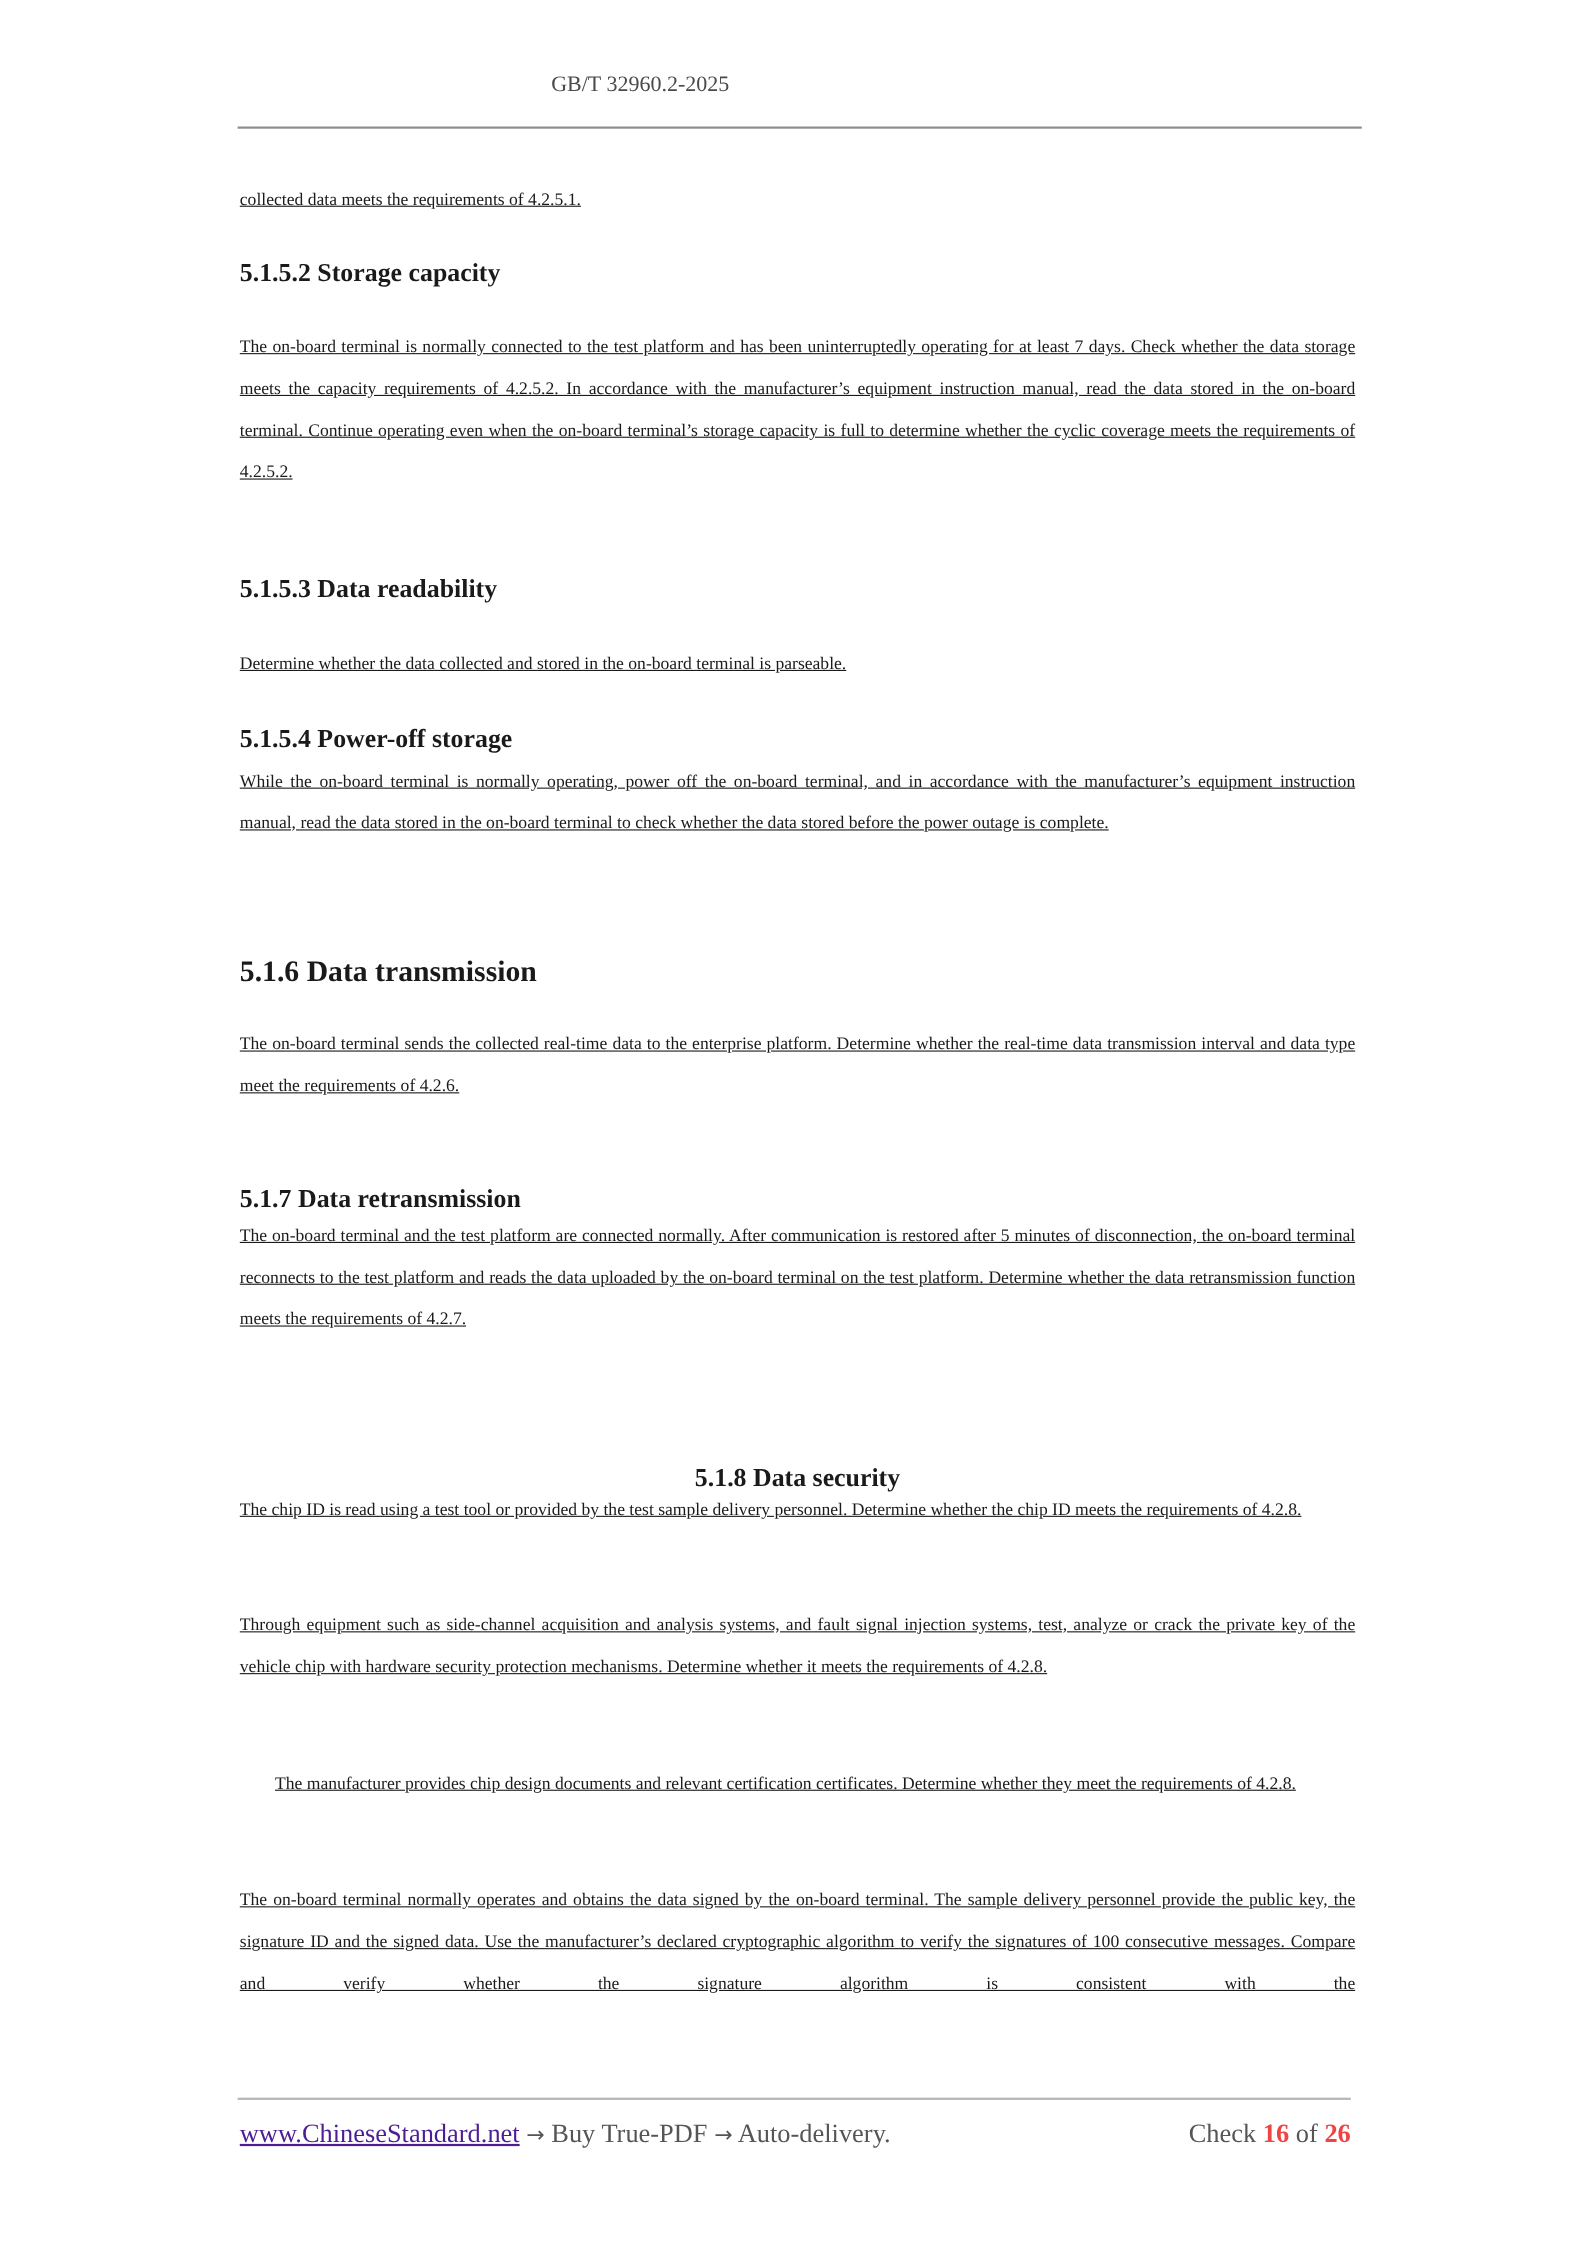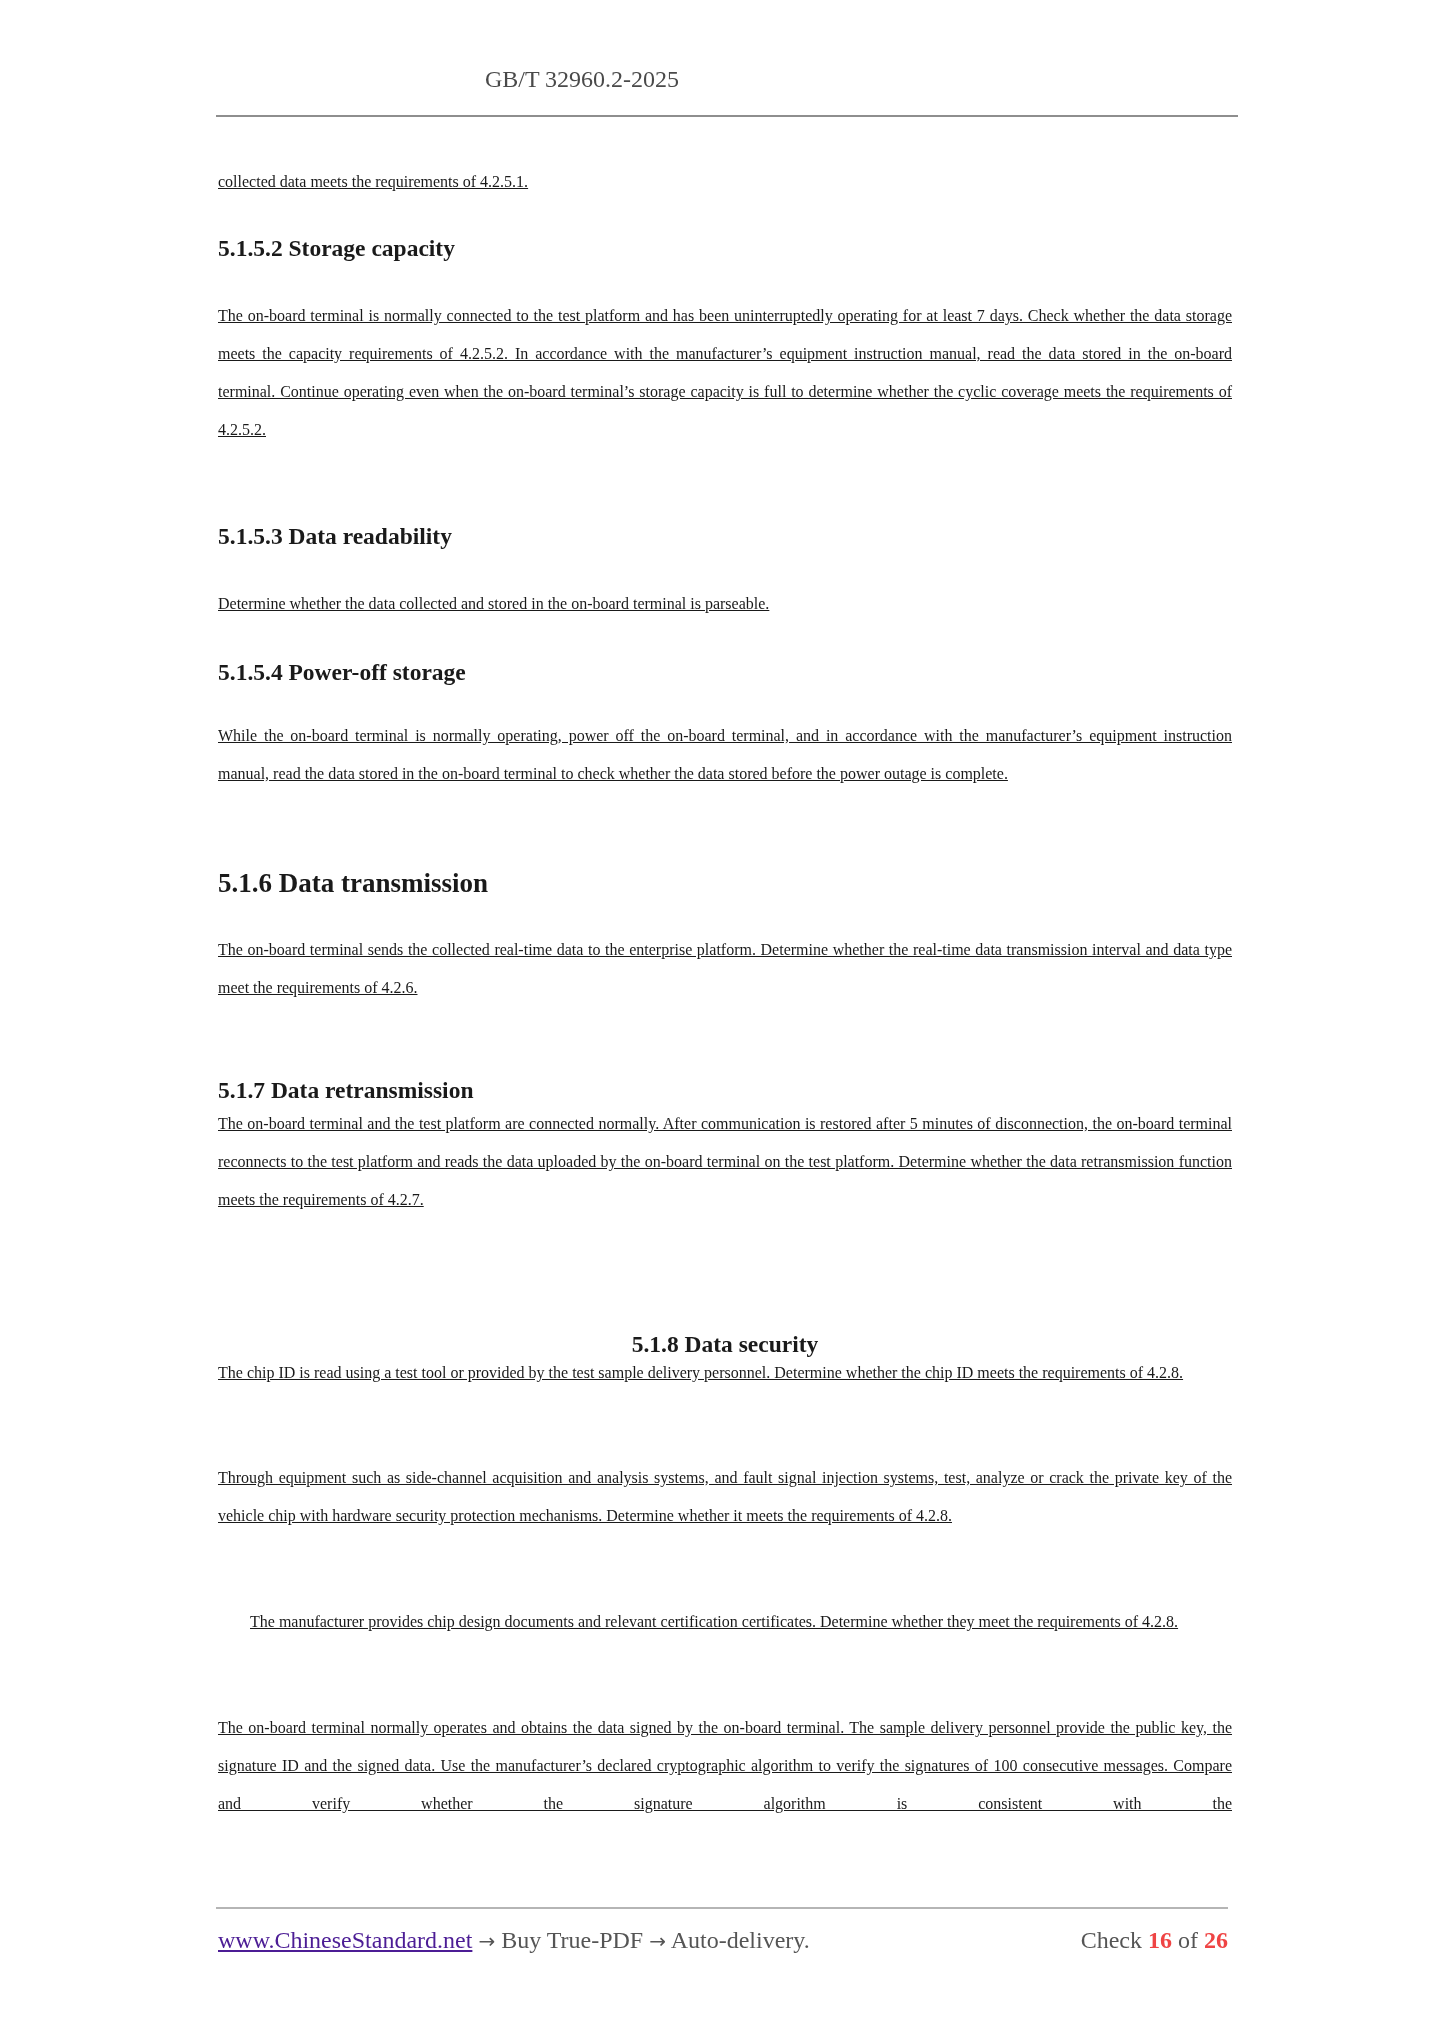--- a/index.html
+++ b/index.html
@@ -1,19 +1,19 @@
 <!DOCTYPE html>
 <html><head>
 <meta charset="utf-8">
 <style>
   html, body { margin: 0; padding: 0; background: #ffffff; }
   body { width: 1445px; height: 2044px; position: relative; overflow: hidden;
          font-family: "Liberation Serif", "DejaVu Serif", serif; color: #1a1a1a; }
   .header-title { position: absolute; top: 66px; left: 0; width: 1164px; text-align: center;
-                  font-size: 24px; color: #4a4a4a; }
+                  font-size: 20px; color: #4a4a4a; }
   .header-rule { position: absolute; top: 115px; left: 216px; width: 1022px; height: 0;
                  border-top: 2px solid #8e8e8e; }
   .content { position: absolute; left: 218px; top: 0; width: 1014px; }
   .blk { position: absolute; left: 0; width: 1014px; }
   .p { font-size: 16px; line-height: 38px; text-align: justify; text-align-last: left; text-decoration: underline; }
   .h4 { font-size: 23.5px; font-weight: bold; line-height: 38px; }
   .h3 { font-size: 27px; font-weight: bold; line-height: 40px; }
   .footer-rule { position: absolute; top: 1907px; left: 216px; width: 1012px; height: 0;
                  border-top: 2px solid #b5b5b5; }
   .footer { position: absolute; top: 1927px; left: 218px; width: 1010px; font-size: 24px; color: #555; }
@@ -32,21 +32,21 @@
 <div class="content">
   <div class="blk p" style="top:163px;">collected data meets the requirements of 4.2.5.1.</div>
 
   <div class="blk h4" style="top:229px;">5.1.5.2 Storage capacity</div>
   <div class="blk p" style="top:297px;">The on-board terminal is normally connected to the test platform and has been uninterruptedly operating for at least 7 days. Check whether the data storage meets the capacity requirements of 4.2.5.2. In accordance with the manufacturer’s equipment instruction manual, read the data stored in the on-board terminal. Continue operating even when the on-board terminal’s storage capacity is full to determine whether the cyclic coverage meets the requirements of 4.2.5.2.</div>
 
   <div class="blk h4" style="top:517px;">5.1.5.3 Data readability</div>
   <div class="blk p" style="top:585px;">Determine whether the data collected and stored in the on-board terminal is parseable.</div>
 
   <div class="blk h4" style="top:653px;">5.1.5.4 Power-off storage</div>
-  <div class="blk p" style="top:717px;">While the on-board terminal is normally operating, power off the on-board terminal, and in accordance with the manufacturer’s equipment instruction manual, read the data stored in the on-board terminal to check whether the data stored before the power outage is complete.</div>
+  <div class="blk p" style="top:692px;">While the on-board terminal is normally operating, power off the on-board terminal, and in accordance with the manufacturer’s equipment instruction manual, read the data stored in the on-board terminal to check whether the data stored before the power outage is complete.</div>
 
   <div class="blk h3" style="top:863px;">5.1.6 Data transmission</div>
   <div class="blk p" style="top:931px;">The on-board terminal sends the collected real-time data to the enterprise platform. Determine whether the real-time data transmission interval and data type meet the requirements of 4.2.6.</div>
 
   <div class="blk h4" style="top:1071px;">5.1.7 Data retransmission</div>
   <div class="blk p" style="top:1105px;">The on-board terminal and the test platform are connected normally. After communication is restored after 5 minutes of disconnection, the on-board terminal reconnects to the test platform and reads the data uploaded by the on-board terminal on the test platform. Determine whether the data retransmission function meets the requirements of 4.2.7.</div>
 
   <div class="blk h4" style="top:1325px;text-align:center;">5.1.8 Data security</div>
   <div class="blk p" style="top:1354px;">The chip ID is read using a test tool or provided by the test sample delivery personnel. Determine whether the chip ID meets the requirements of 4.2.8.</div>
   <div class="blk p" style="top:1459px;">Through equipment such as side-channel acquisition and analysis systems, and fault signal injection systems, test, analyze or crack the private key of the vehicle chip with hardware security protection mechanisms. Determine whether it meets the requirements of 4.2.8.</div>

